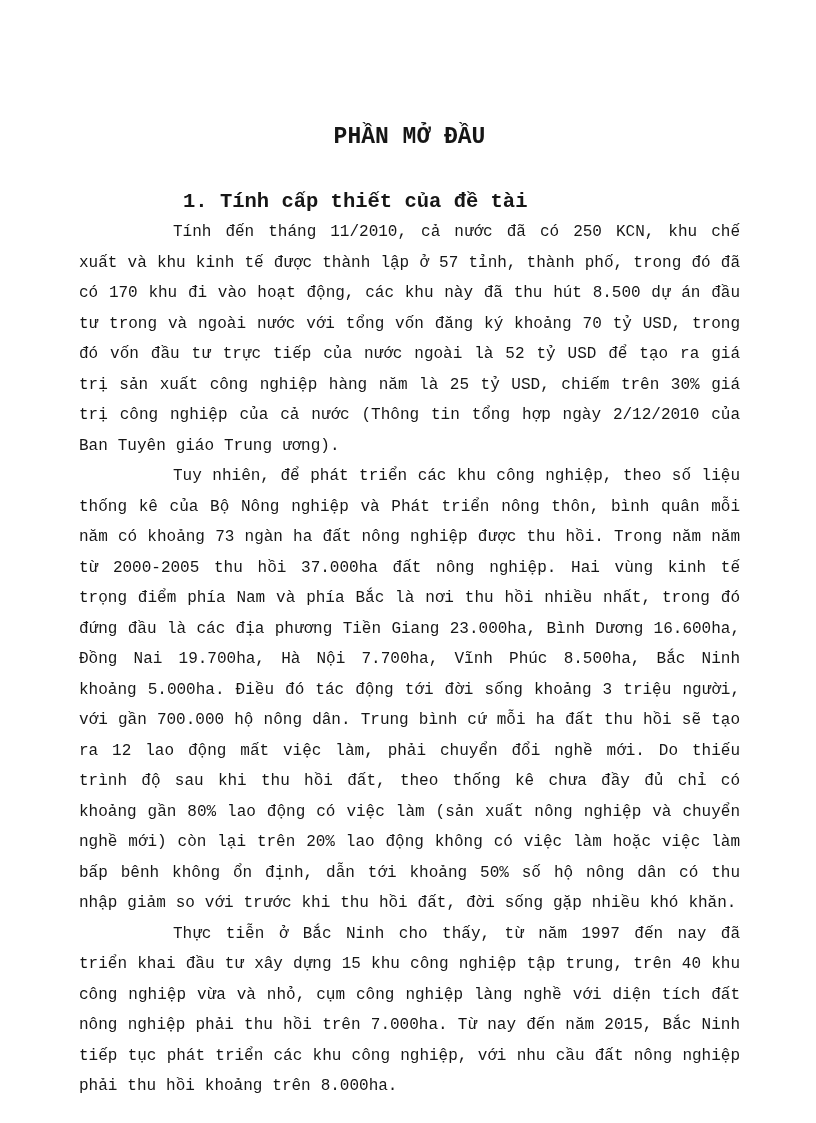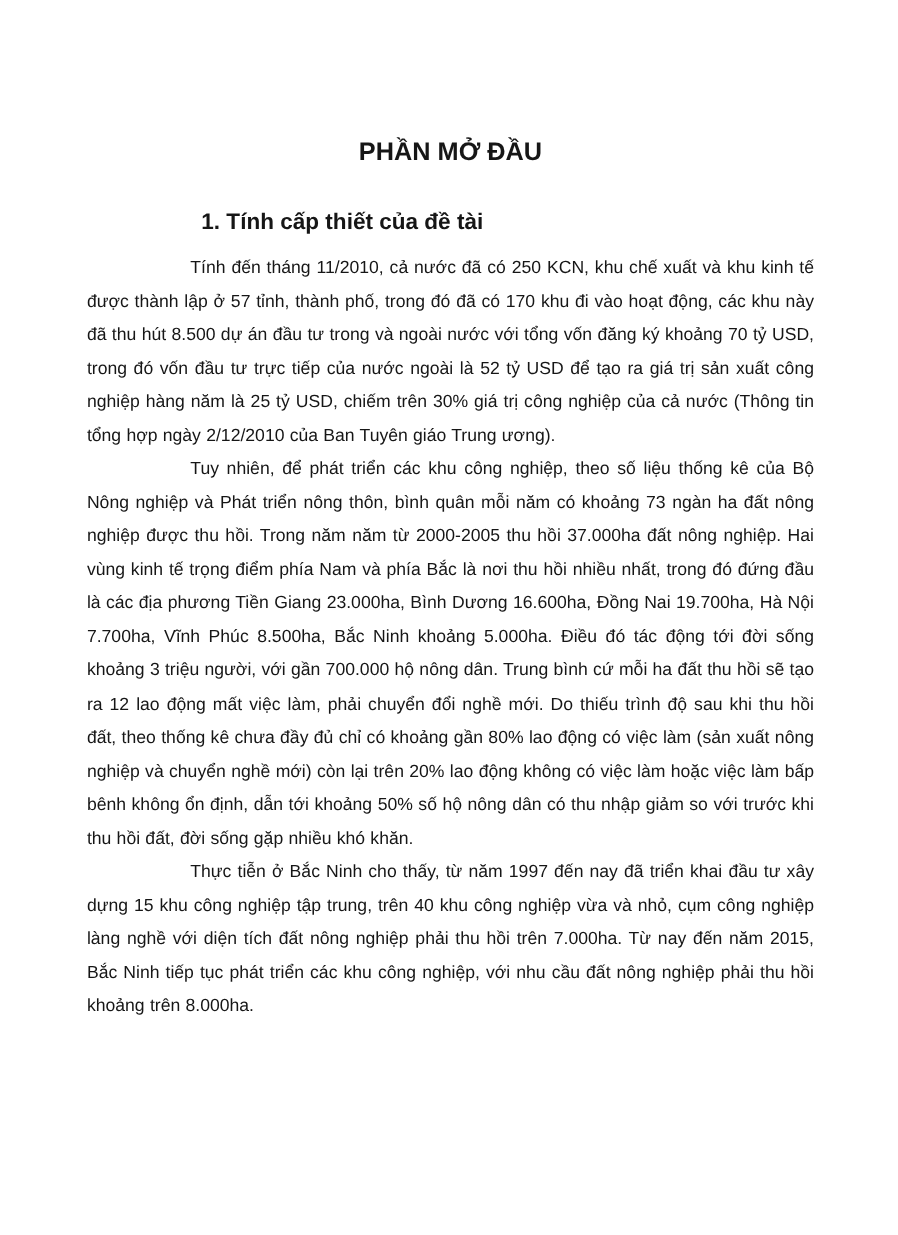--- a/index.html
+++ b/index.html
@@ -7,33 +7,33 @@
     padding: 0;
     background: #ffffff;
   }
   .page {
     position: relative;
     width: 816px;
     height: 1123px;
     box-sizing: border-box;
     background: #ffffff;
     padding: 122px 76px 16px 79px;
-    font-family: Liberation Sans, sans-serif;
+    font-family: Liberation Mono, monospace;
     color: #161616;
     overflow: hidden;
   }
   .doc-title {
     margin: 0;
     text-align: center;
     font-weight: bold;
     font-size: 23px;
     line-height: 30.5px;
   }
   .section-heading {
-    margin: 34px 0 12px 0;
+    margin: 34px 0 0 0;
     padding-left: 104px;
     font-weight: bold;
     font-size: 20.5px;
     line-height: 30.5px;
   }
   p.body-para {
     margin: 0;
     font-size: 16px;
     line-height: 30.5px;
     text-align: justify;

